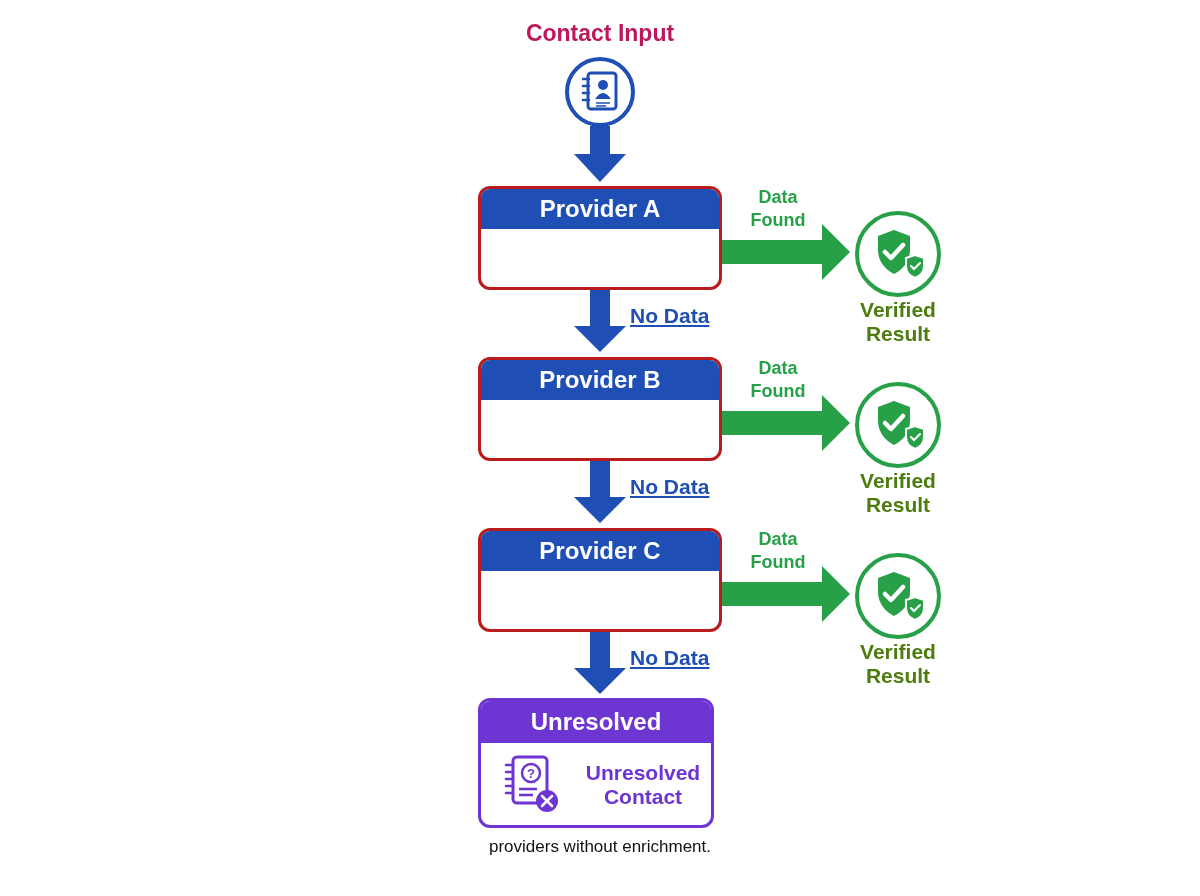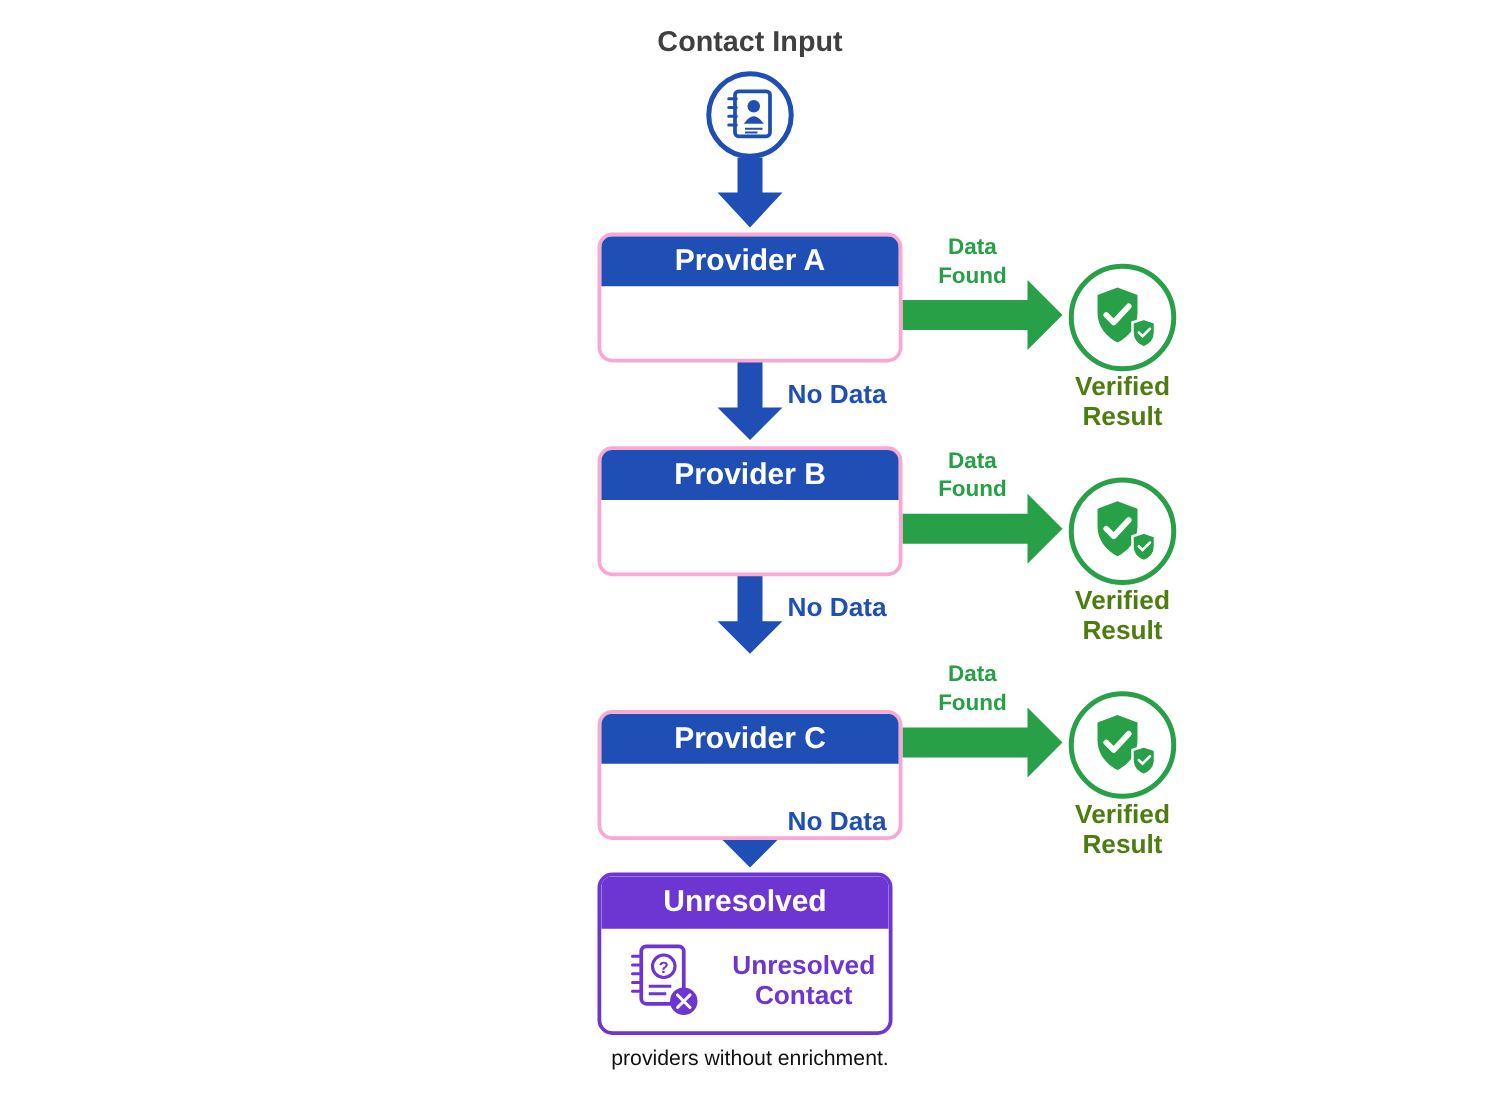--- a/index.html
+++ b/index.html
@@ -1,24 +1,24 @@
 <!DOCTYPE html>
 <html><head>
 <meta charset="utf-8">
 <style>
   html, body { margin:0; padding:0; background:#ffffff; }
   body { width:1200px; height:896px; position:relative; overflow:hidden;
          font-family:"Liberation Sans", "DejaVu Sans", sans-serif; }
   .abs { position:absolute; }
-  .title { color:#404040; font-weight:bold; font-size:23px; text-align:center; }
+  .title { color:#be185d; font-weight:bold; font-size:23px; text-align:center; }
   .provider { position:absolute; left:478px; width:244px; height:104px;
-              border:3px solid #f9a8d4; border-radius:12px; background:#fff; box-sizing:border-box; overflow:hidden; }
+              border:3px solid #b91c1c; border-radius:12px; background:#fff; box-sizing:border-box; overflow:hidden; }
   .provider .hdr { background:#1f4fb5; color:#fff; font-weight:bold; font-size:24px;
                    height:40px; line-height:40px; text-align:center; }
-  .nodata { color:#1f4fb5; font-weight:bold; font-size:21px; }
+  .nodata { color:#1f4fb5; font-weight:bold; font-size:21px;text-decoration:underline; }
   .found { color:#27a048; font-weight:bold; font-size:18px; text-align:center; line-height:23px; width:90px; }
   .verified { color:#4d7c0f; font-weight:bold; font-size:21px; text-align:center; line-height:24px; width:110px; }
   .unres { position:absolute; left:478px; top:698px; width:236px; height:130px;
            border:3px solid #6d35d1; border-radius:12px; background:#fff; box-sizing:border-box; overflow:hidden; }
   .unres .hdr { background:#6d35d1; color:#fff; font-weight:bold; font-size:24px;
                 height:42px; line-height:42px; text-align:center; }
   .unres-text { position:absolute; left:92px; top:60px; width:140px; text-align:center;
                 color:#6d35d1; font-weight:bold; font-size:21px; line-height:24px; }
   .caption { color:#111; font-size:17px; text-align:center; line-height:21px; width:300px; }
 </style>
@@ -60,21 +60,21 @@
 
 <div class="provider" style="top:357px;">
   <div class="hdr">Provider B</div>
 </div>
 <div class="abs nodata" style="left:630px;top:475px;">No Data</div>
 <div class="abs found" style="left:733px;top:357px;">
   <div>Data</div>
   <div>Found</div>
 </div>
 
-<div class="provider" style="top:528px;margin-top:40px;">
+<div class="provider" style="top:528px;">
   <div class="hdr">Provider C</div>
 </div>
 <div class="abs nodata" style="left:630px;top:646px;">No Data</div>
 <div class="abs found" style="left:733px;top:528px;">
   <div>Data</div>
   <div>Found</div>
 </div>
 
 <svg class="abs" style="left:854px;top:210px;" width="88" height="88" viewBox="0 0 88 88">
   <circle cx="44" cy="44" r="41" fill="#fff" stroke="#27a048" stroke-width="4"></circle>

